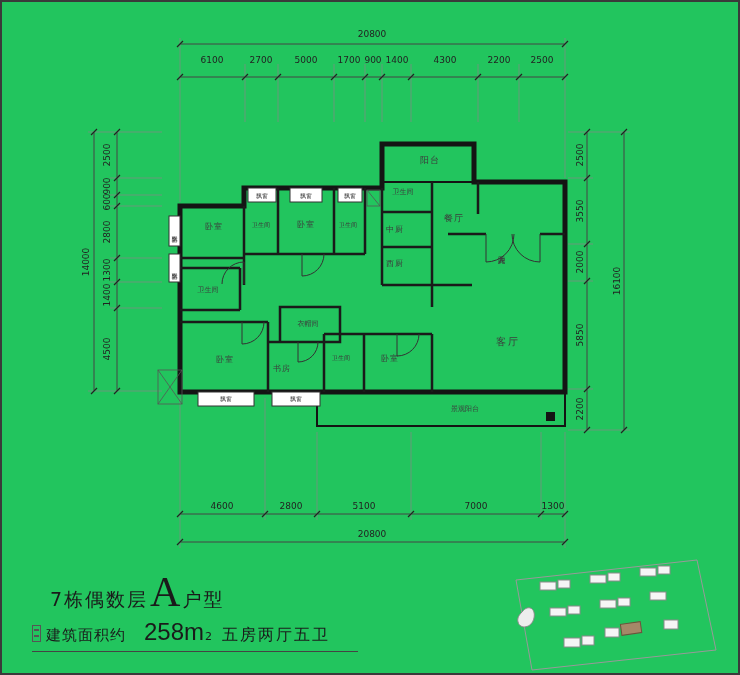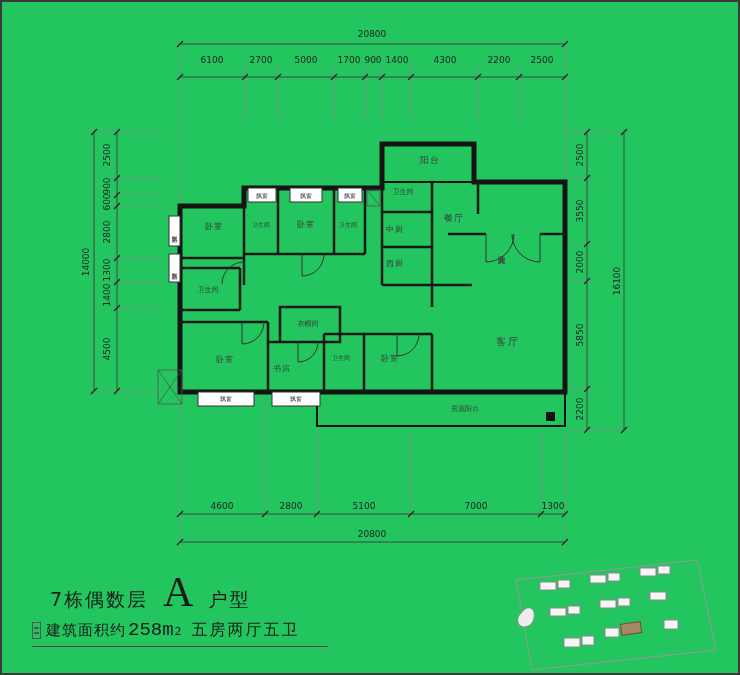--- a/index.html
+++ b/index.html
@@ -18,30 +18,30 @@
   .room { position:absolute; color:#3c3c3c; white-space:nowrap;
           transform:translate(-50%,-50%); font-size:8px; letter-spacing:1px; }
   .room.lg { font-size:10px; letter-spacing:2px; }
   .room.md { font-size:9px; }
   .room.sm { font-size:7px; letter-spacing:0; }
   .room.xs { font-size:6px; letter-spacing:0; }
   .room.vert { writing-mode:vertical-rl; text-orientation:upright; letter-spacing:0; }
 
   
   .title-block { position:absolute; left:30px; top:572px; color:#1a1a1a; }
-  .t1 { display:flex; align-items:baseline; margin-left:18px;gap:13px; }
+  .t1 { display:flex; align-items:baseline; margin-left:18px; }
   .t1-pre, .t1-suf { font-size:19px; letter-spacing:2px; }
   .t1-letter { font-family:"Liberation Serif", serif; font-size:42px; line-height:0.9; margin:0 2px; }
   .t2 { display:flex; align-items:baseline; margin-top:7px;
         border-bottom:1px solid #444; padding:0 28px 5px 0; width:max-content; }
   .stamp { width:9px; height:17px; border:1px solid #555; margin-right:5px; align-self:center;
            display:flex; flex-direction:column; justify-content:space-evenly; align-items:center; }
   .stamp i { display:block; width:5px; height:2px; background:#555; }
   .t2-pre { font-size:15px; letter-spacing:1px; }
-  .t2-num { font-family:Liberation Mono, monospace; font-size:19px; margin-left:2px; line-height:1; }
+  .t2-num { font-family:Liberation Sans, sans-serif; font-size:24px; margin-left:18px; line-height:1; }
   .t2-sup { font-size:11px; margin-left:1px; }
   .t2-desc { font-size:16px; margin-left:10px; letter-spacing:2px; }
 </style>
 </head>
 <body>
 
 <div class="page">
 
   <svg class="layer" width="740" height="675" viewBox="0 0 740 675">
 

